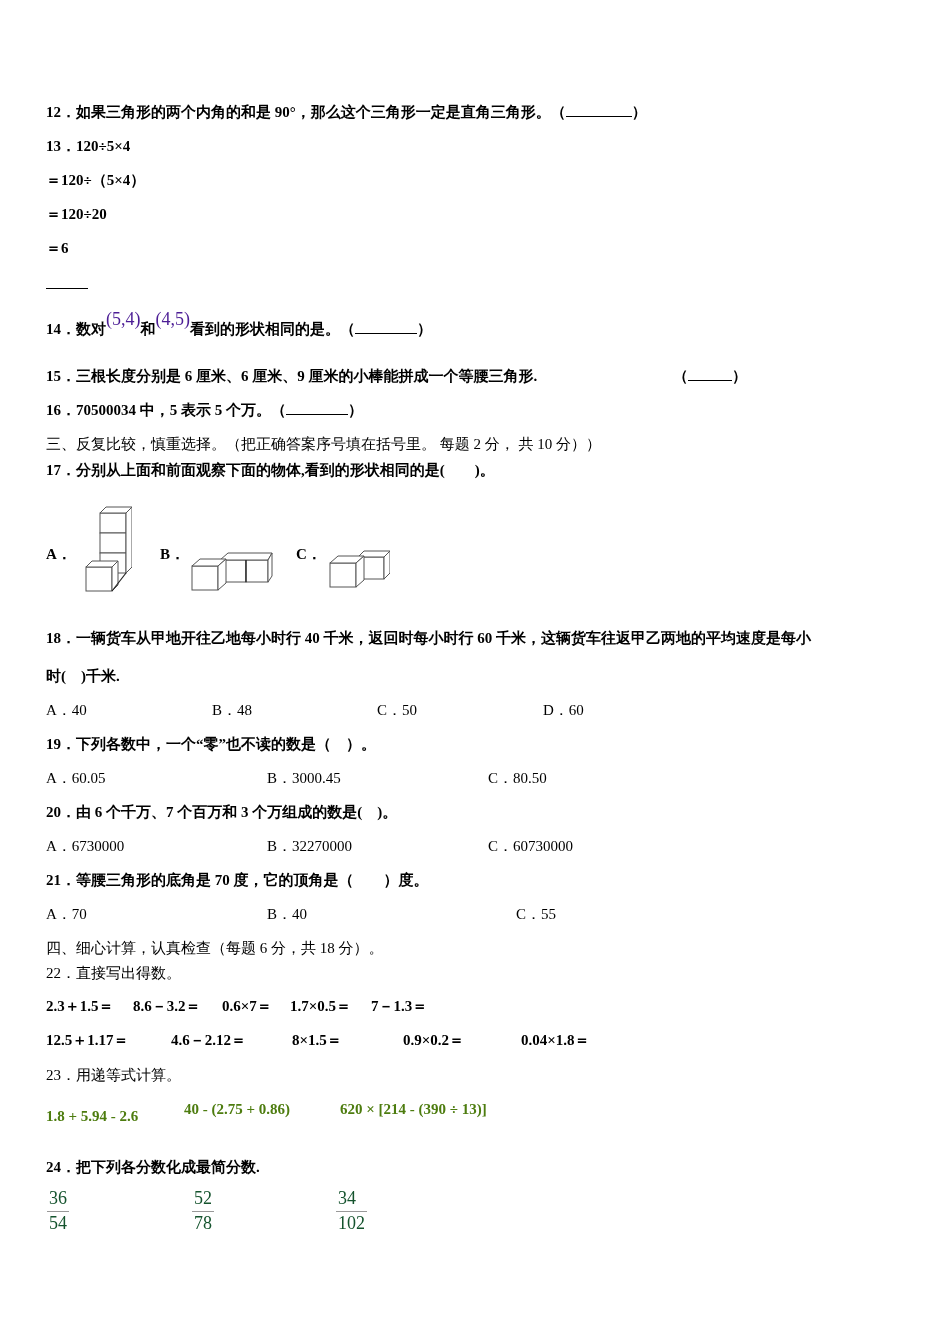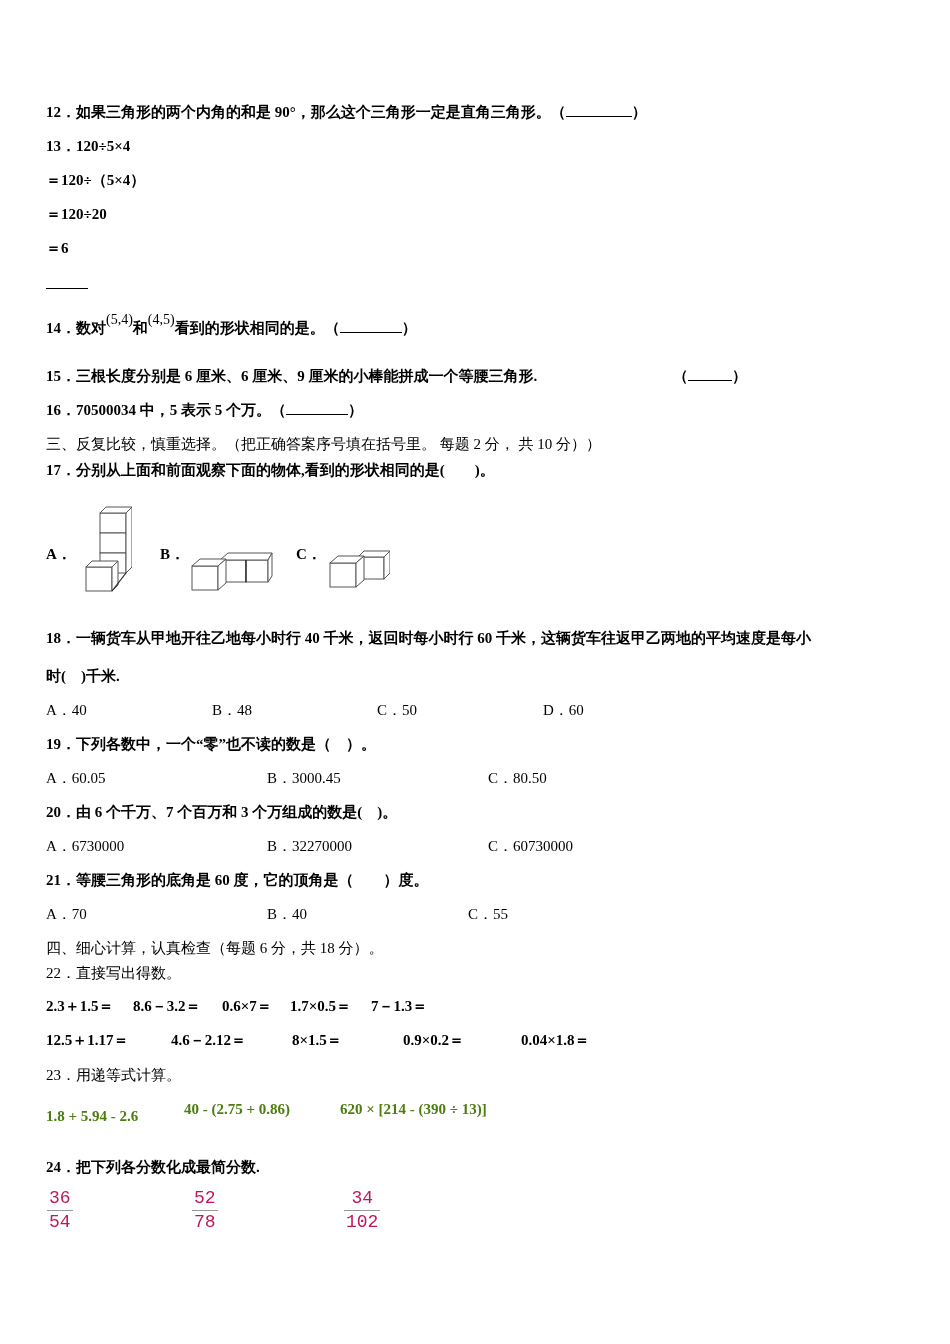--- a/index.html
+++ b/index.html
@@ -7,24 +7,24 @@
     width: 950px; height: 1344px; position: relative; overflow: hidden;
     font-family: "Liberation Serif", "DejaVu Serif", serif;
     color: #000;
   }
   .line {
     position: absolute; left: 46px; font-size: 15px; font-weight: bold;
     white-space: nowrap; line-height: 18px;
   }
   .blank { display: inline-block; border-bottom: 1px solid #000; height: 13px; vertical-align: baseline; }
   .math { font-family: "Liberation Serif", "DejaVu Serif", serif; font-weight: normal; color: #4d7c0f; font-size: 18px; }
-  .sup-pair { font-family: "Liberation Serif", serif; font-weight: normal; color: #000000; font-size: 14px; position: relative; top: -9px; }
+  .sup-pair { font-family: "Liberation Serif", serif; font-weight: normal; color: #4c1d95; font-size: 18px; position: relative; top: -9px; }
   .opt { position: absolute; font-size: 15px; font-weight: normal; white-space: nowrap; }
   .calc { position: absolute; font-size: 15px; font-weight: bold; white-space: nowrap; }
-  .frac { position: absolute; font-family: Liberation Mono, monospace; font-size: 18px; color: #be185d; text-align: center; }
+  .frac { position: absolute; font-family: Liberation Serif, serif; font-size: 18px; color: #14532d; }
   .frac .num { display: block; padding: 0 2px; }
   .frac .bar { display: block; border-top: 1px solid #999; margin: 2px 0 1px 0; }
   .frac .den { display: block; padding: 0 2px; }
   .fig { position: absolute; }
   .fig-label { position: absolute; font-size: 15px; font-weight: bold; }
   .short-rule { position: absolute; left: 46px; top: 288px; width: 42px; border-top: 1px solid #000; }
 </style>
 </head>
 <body>
 
@@ -110,24 +110,24 @@
 <div class="line" style="top:735px">19．下列各数中，一个“零”也不读的数是（　）。</div>
 <div class="opt" style="left:46px; top:769px">A．60.05</div>
 <div class="opt" style="left:267px; top:769px">B．3000.45</div>
 <div class="opt" style="left:488px; top:769px">C．80.50</div>
 
 <div class="line" style="top:803px">20．由 6 个千万、7 个百万和 3 个万组成的数是(　)。</div>
 <div class="opt" style="left:46px; top:837px">A．6730000</div>
 <div class="opt" style="left:267px; top:837px">B．32270000</div>
 <div class="opt" style="left:488px; top:837px">C．60730000</div>
 
-<div class="line" style="top:871px">21．等腰三角形的底角是 60 度，它的顶角是（　　）度。</div>
+<div class="line" style="top:871px">21．等腰三角形的底角是 70 度，它的顶角是（　　）度。</div>
 <div class="opt" style="left:46px; top:905px">A．70</div>
 <div class="opt" style="left:267px; top:905px">B．40</div>
-<div class="opt" style="left:468px; top:905px">C．55</div>
+<div class="opt" style="left:516px; top:905px">C．55</div>
 
 <div class="line" style="top:939px; font-weight:normal">四、细心计算，认真检查（每题 6 分，共 18 分）。</div>
 
 <div class="line" style="top:964px; font-weight:normal">22．直接写出得数。</div>
 <div class="calc" style="left:46px; top:997px">2.3＋1.5＝</div>
 <div class="calc" style="left:133px; top:997px">8.6－3.2＝</div>
 <div class="calc" style="left:222px; top:997px">0.6×7＝</div>
 <div class="calc" style="left:290px; top:997px">1.7×0.5＝</div>
 <div class="calc" style="left:371px; top:997px">7－1.3＝</div>
 
@@ -146,17 +146,17 @@
 <div class="frac" style="left:47px; top:1188px">
   <span class="num">36</span>
     <span class="bar"></span>
     <span class="den">54</span>
 </div>
 <div class="frac" style="left:192px; top:1188px">
   <span class="num">52</span>
     <span class="bar"></span>
     <span class="den">78</span>
 </div>
-<div class="frac" style="left:344px; top:1188px">
+<div class="frac" style="left:336px; top:1188px">
   <span class="num">34</span>
     <span class="bar"></span>
     <span class="den">102</span>
 </div>
 
 </body></html>

